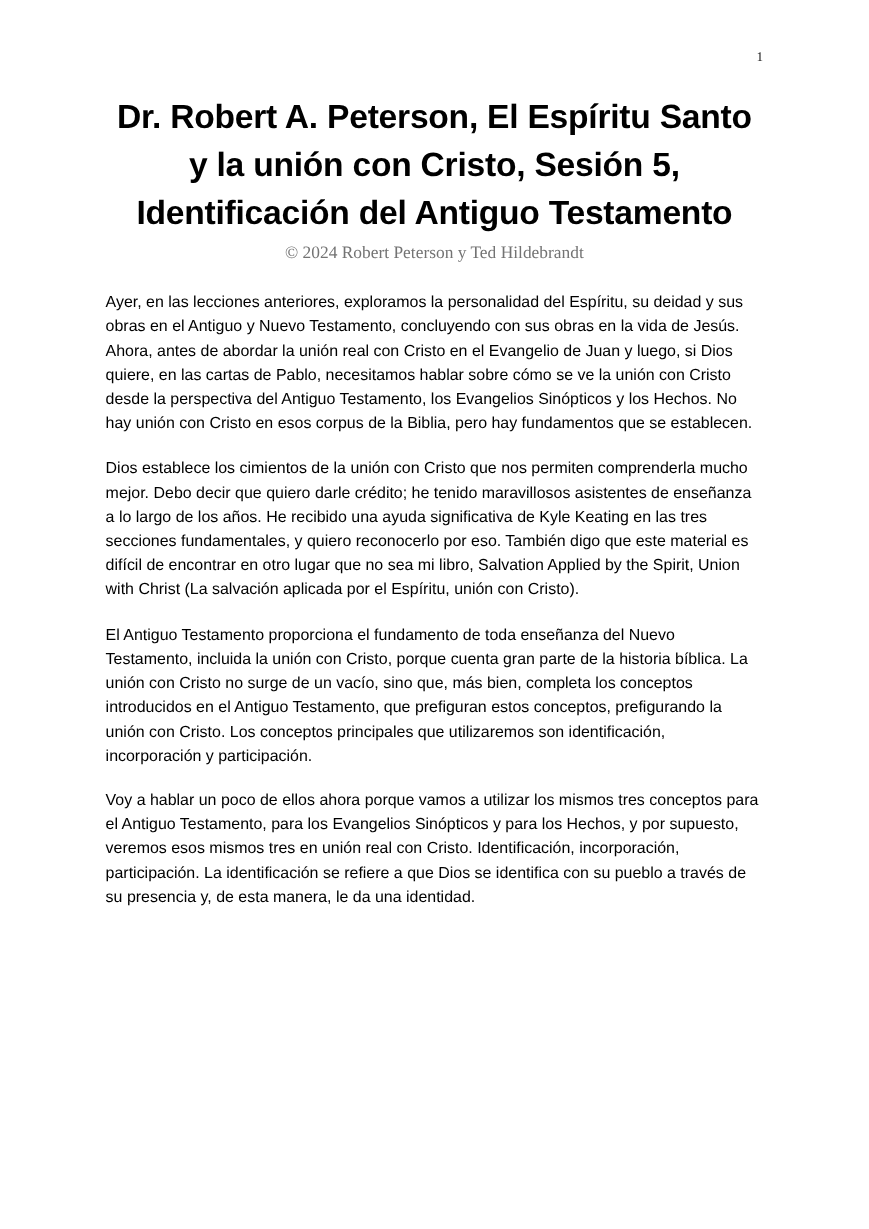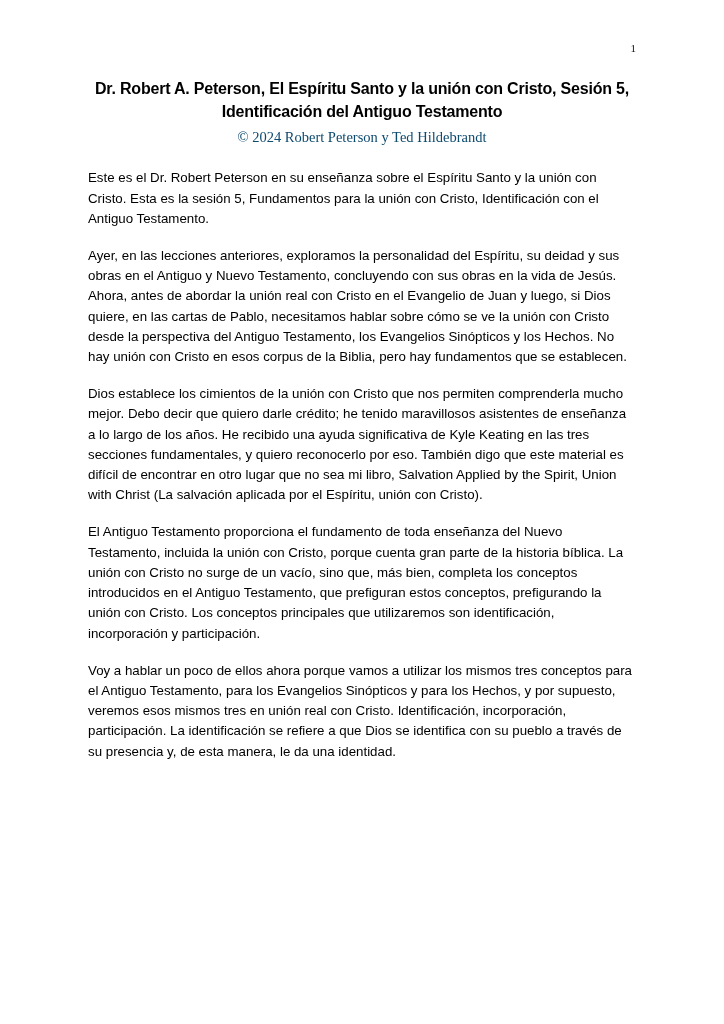--- a/index.html
+++ b/index.html
@@ -28,31 +28,31 @@
     right: 88px;
     font-family: "Liberation Serif", serif;
     font-size: 11px;
     color: #111;
   }
   .doc-title {
     margin: 42px 0 0 0;
     text-align: center;
     font-family: "Liberation Sans", sans-serif;
     font-weight: bold;
-    font-size: 16px;
+    font-size: 28px;
     line-height: 1.42;
     letter-spacing: -0.2px;
     color: #000;
   }
   .copyright {
     margin: 6px 0 0 0;
     text-align: center;
     font-family: "Liberation Serif", serif;
     font-size: 14.5px;
-    color: #0c4a6e;
+    color: #737373;
   }
   .body-text {
     margin-top: 22px;
   }
   .body-text p {
     margin: 0 0 17px 0;
     font-family: "Liberation Sans", sans-serif;
     font-size: 13.3px;
     line-height: 1.52;
     color: #000;
@@ -64,20 +64,19 @@
 
 <div class="page">
 
   <div class="page-number">1</div>
 
   <h1 class="doc-title">Dr. Robert A. Peterson, El Espíritu Santo y la unión con Cristo, Sesión 5, Identificación del Antiguo Testamento</h1>
 
   <div class="copyright">© 2024 Robert Peterson y Ted Hildebrandt</div>
 
   <div class="body-text">
-    <p>Este es el Dr. Robert Peterson en su enseñanza sobre el Espíritu Santo y la unión con Cristo. Esta es la sesión 5, Fundamentos para la unión con Cristo, Identificación con el Antiguo Testamento.</p>
     <p>Ayer, en las lecciones anteriores, exploramos la personalidad del Espíritu, su deidad y sus obras en el Antiguo y Nuevo Testamento, concluyendo con sus obras en la vida de Jesús. Ahora, antes de abordar la unión real con Cristo en el Evangelio de Juan y luego, si Dios quiere, en las cartas de Pablo, necesitamos hablar sobre cómo se ve la unión con Cristo desde la perspectiva del Antiguo Testamento, los Evangelios Sinópticos y los Hechos. No hay unión con Cristo en esos corpus de la Biblia, pero hay fundamentos que se establecen.</p>
     <p>Dios establece los cimientos de la unión con Cristo que nos permiten comprenderla mucho mejor. Debo decir que quiero darle crédito; he tenido maravillosos asistentes de enseñanza a lo largo de los años. He recibido una ayuda significativa de Kyle Keating en las tres secciones fundamentales, y quiero reconocerlo por eso. También digo que este material es difícil de encontrar en otro lugar que no sea mi libro, Salvation Applied by the Spirit, Union with Christ (La salvación aplicada por el Espíritu, unión con Cristo).</p>
     <p>El Antiguo Testamento proporciona el fundamento de toda enseñanza del Nuevo Testamento, incluida la unión con Cristo, porque cuenta gran parte de la historia bíblica. La unión con Cristo no surge de un vacío, sino que, más bien, completa los conceptos introducidos en el Antiguo Testamento, que prefiguran estos conceptos, prefigurando la unión con Cristo. Los conceptos principales que utilizaremos son identificación, incorporación y participación.</p>
     <p>Voy a hablar un poco de ellos ahora porque vamos a utilizar los mismos tres conceptos para el Antiguo Testamento, para los Evangelios Sinópticos y para los Hechos, y por supuesto, veremos esos mismos tres en unión real con Cristo. Identificación, incorporación, participación. La identificación se refiere a que Dios se identifica con su pueblo a través de su presencia y, de esta manera, le da una identidad.</p>
   </div>
 
 </div>
 
 </body></html>

